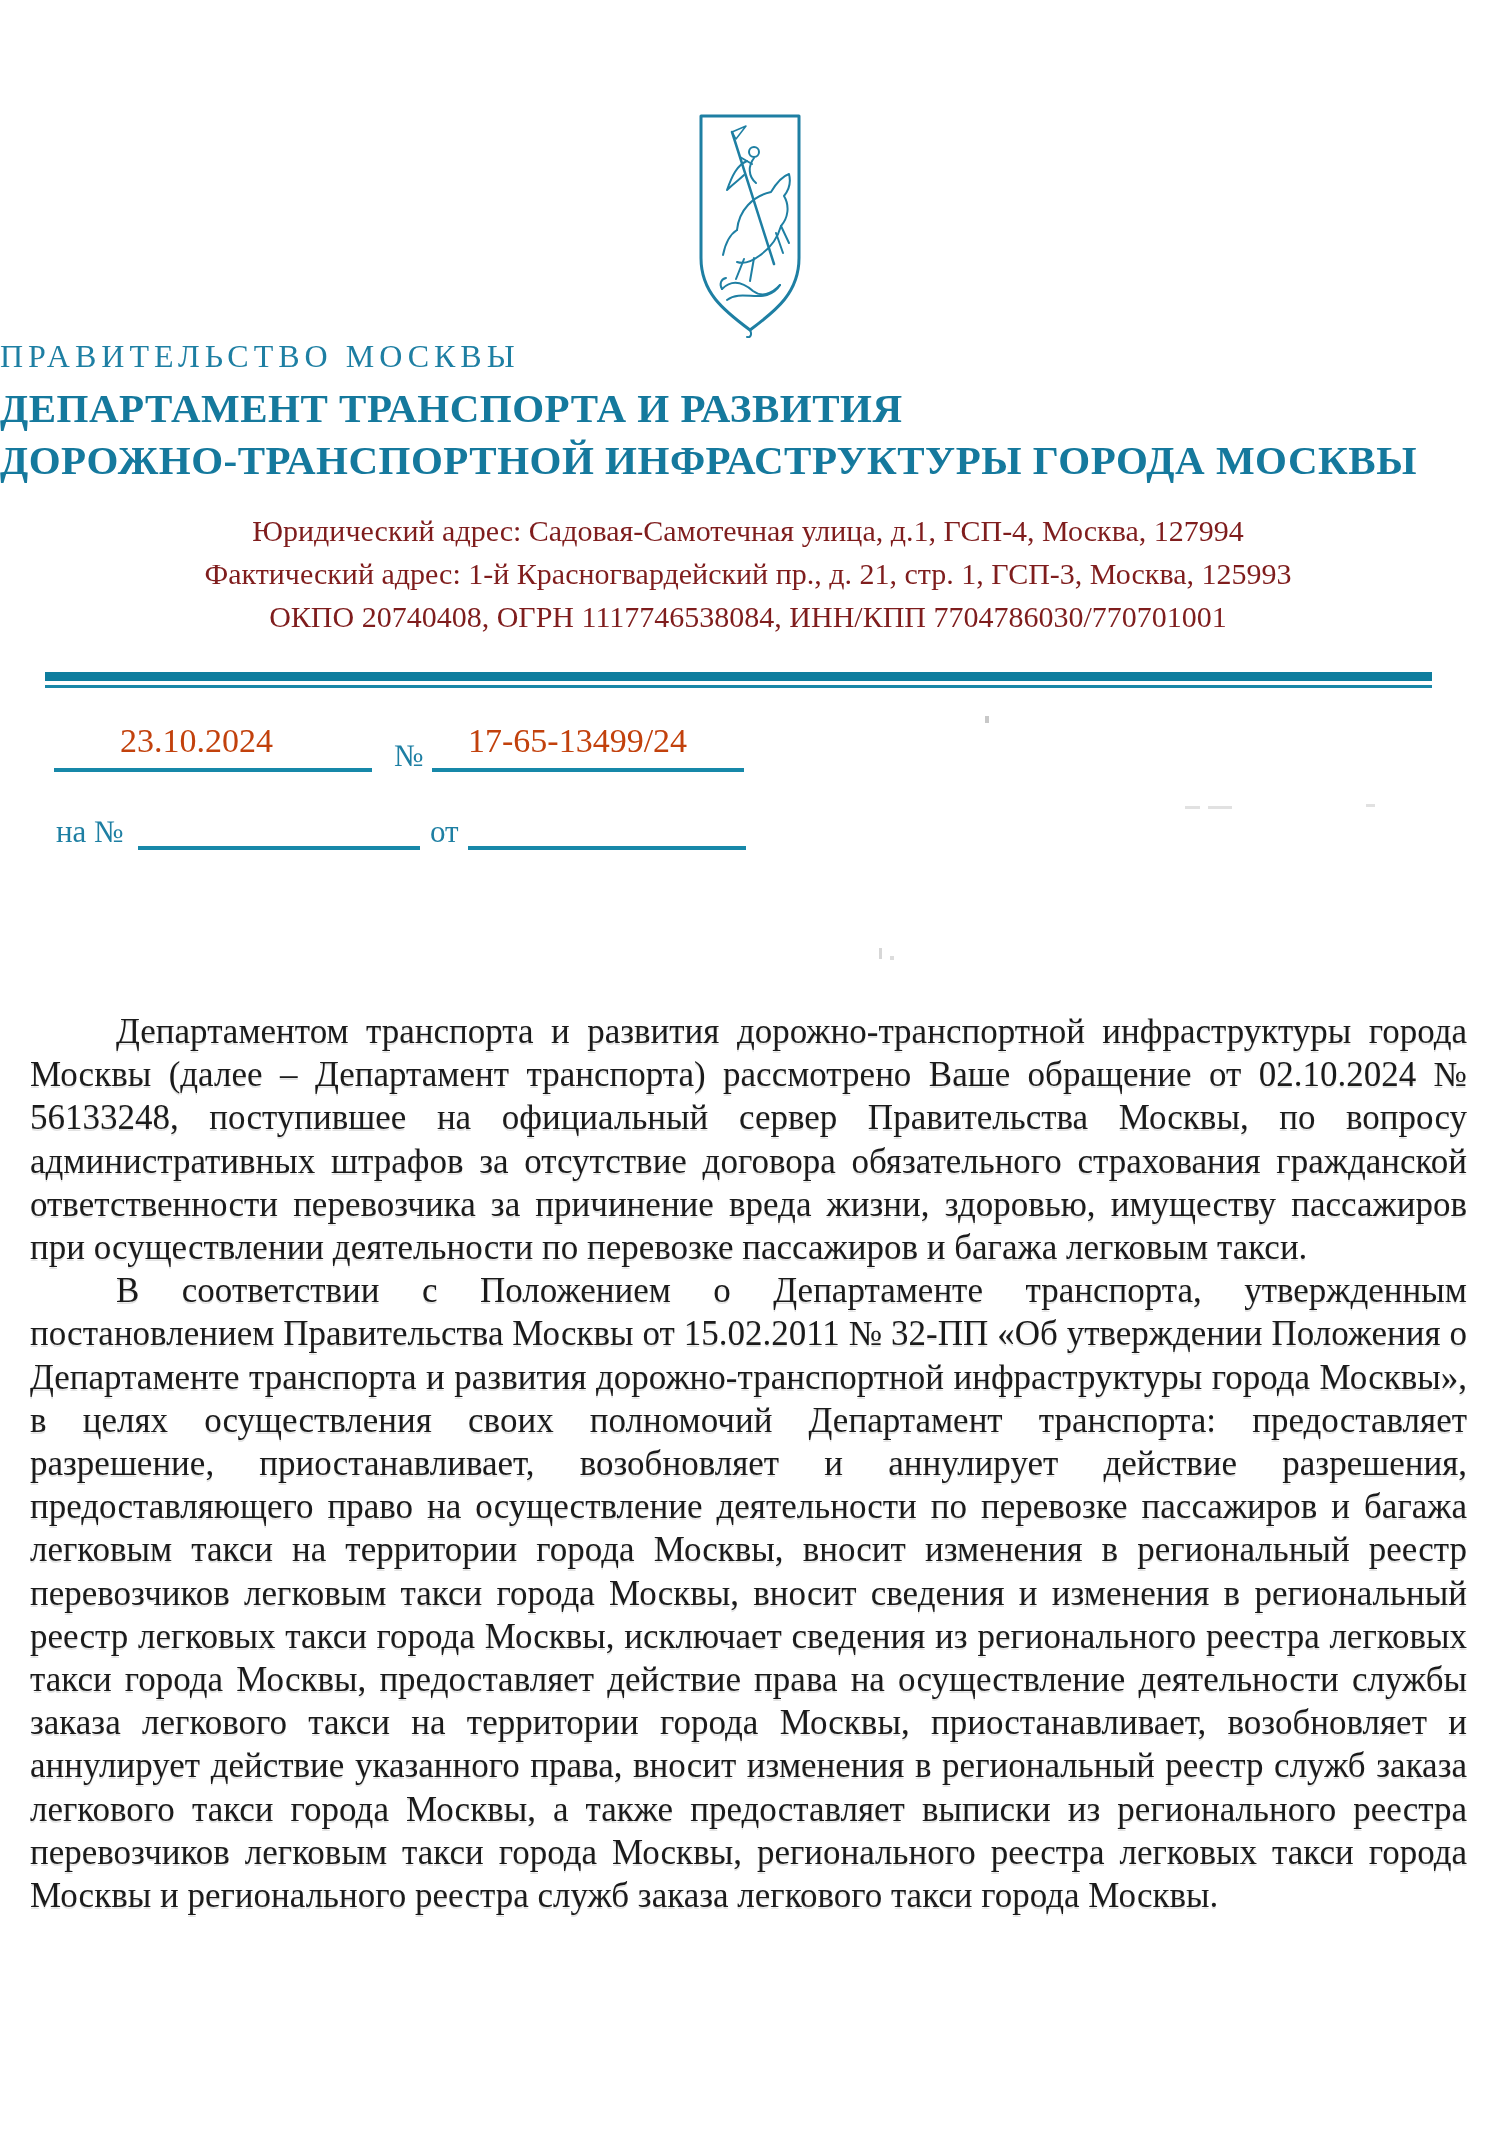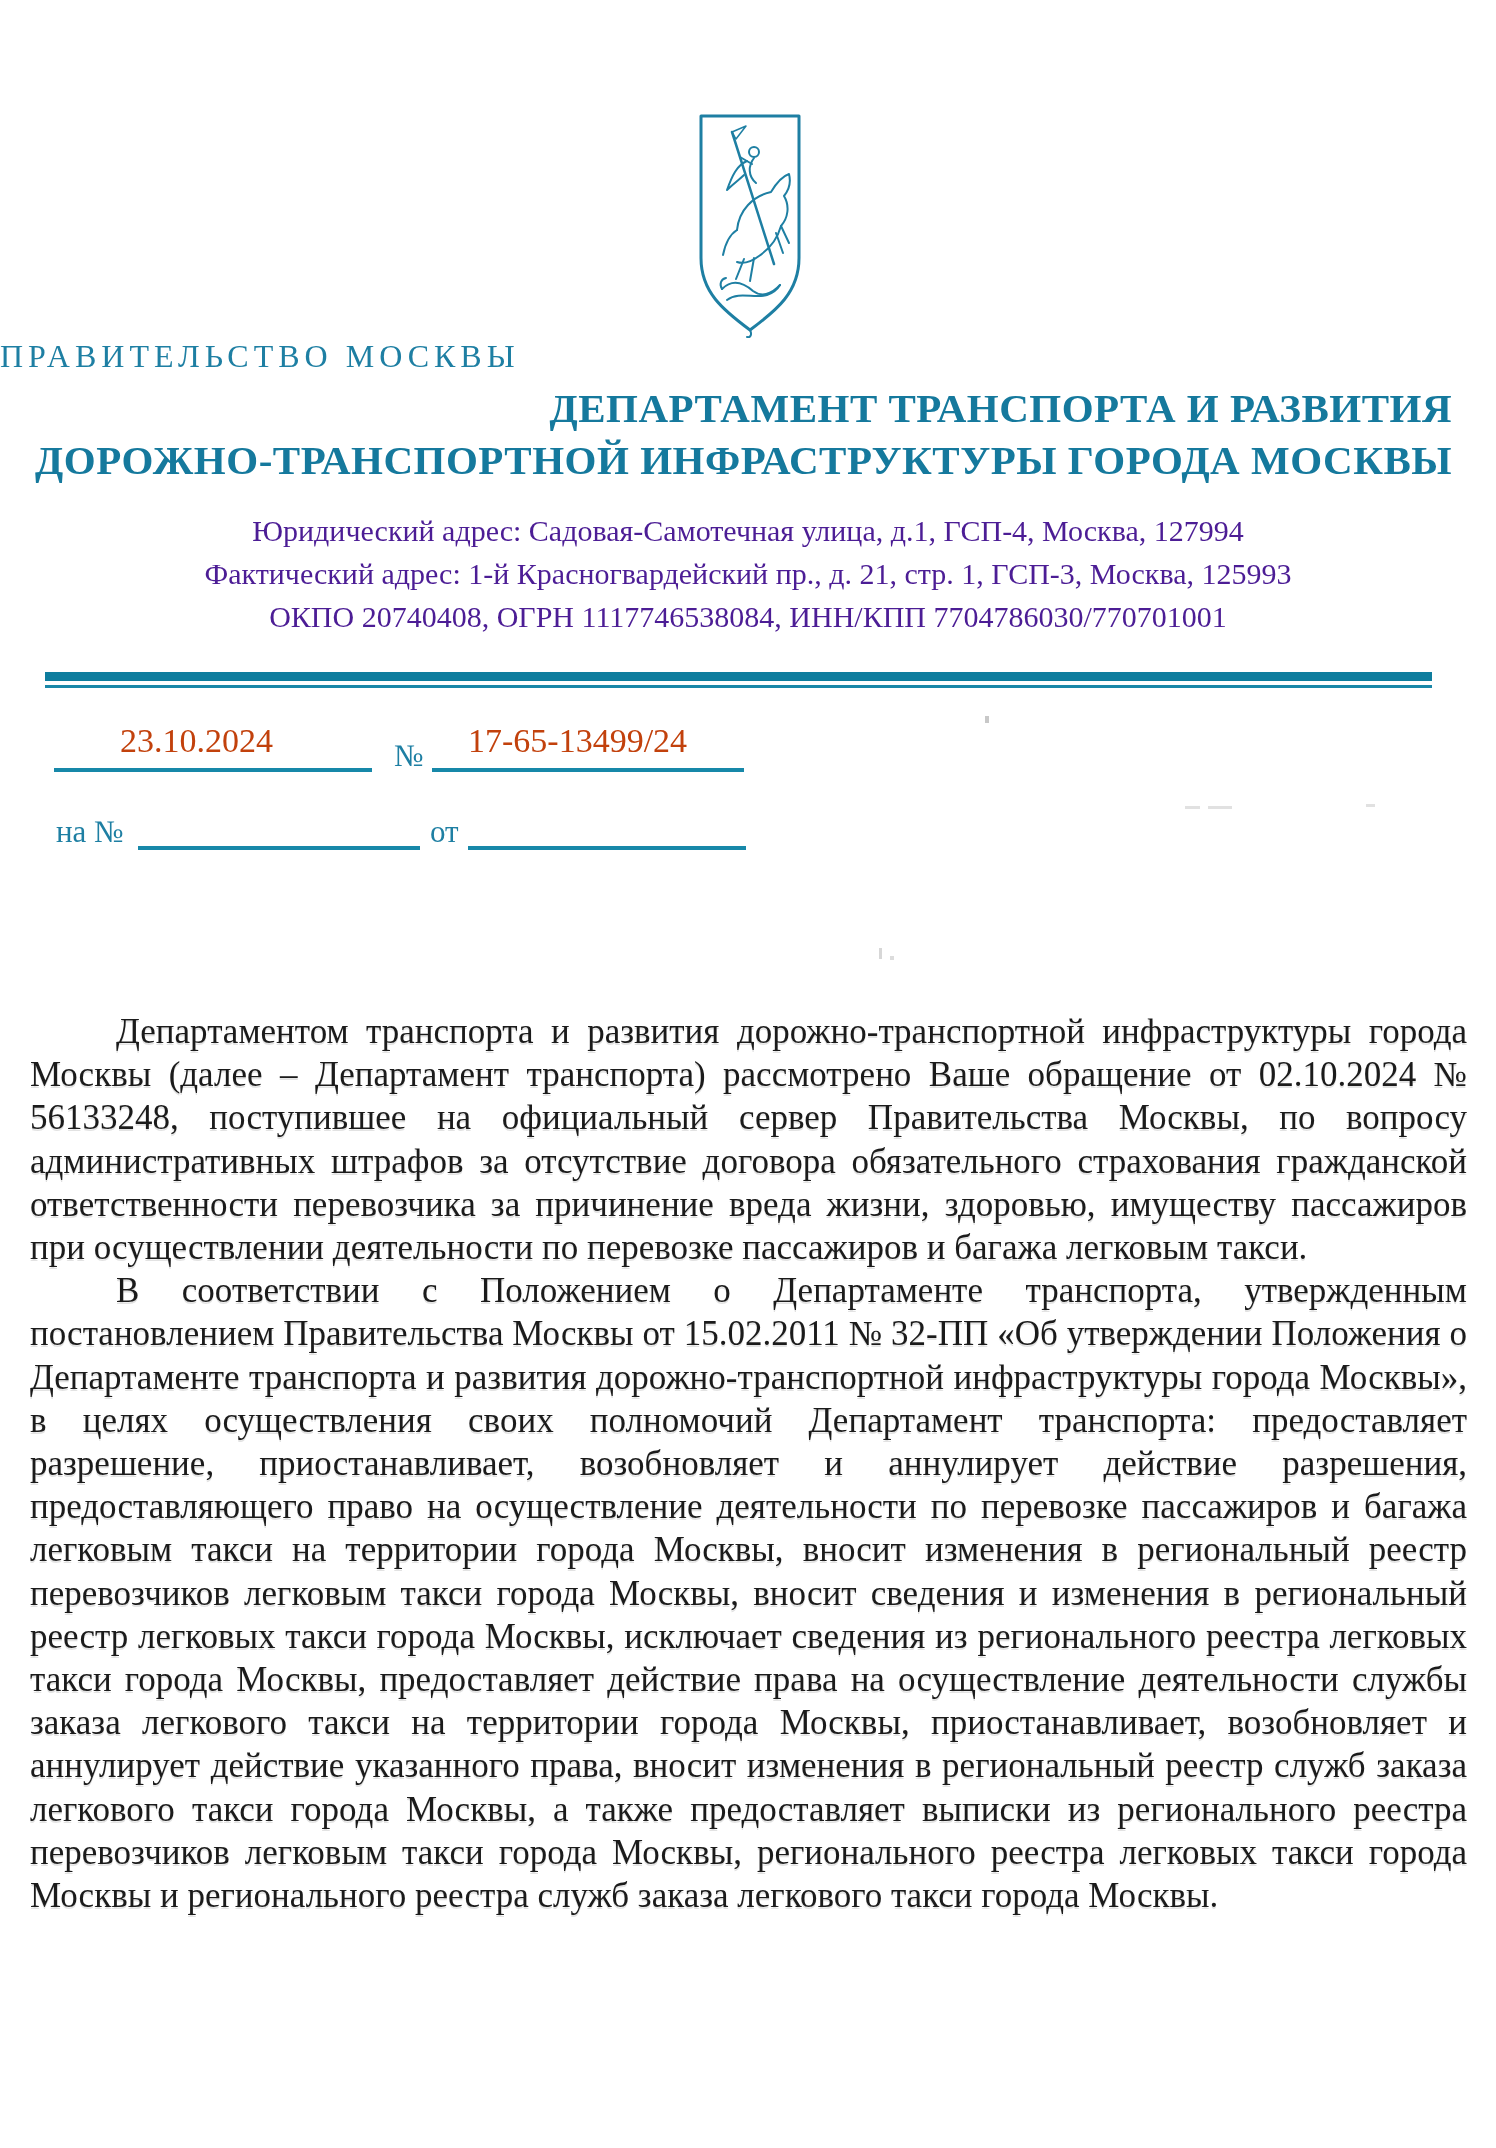--- a/index.html
+++ b/index.html
@@ -11,27 +11,27 @@
   
   .emblem{position:absolute;left:697px;top:112px;width:106px;height:226px;}
   .emblem svg{width:100%;height:100%;}
   .emblem path,.emblem line,.emblem circle{stroke:#1e7fa3;fill:none;stroke-linecap:round;stroke-linejoin:round;}
   
   .gov-name{
     position:absolute;left:0;top:338px;width:1496px;
     font-size:32px;letter-spacing:5px;color:#1e7fa3;
   }
   .dept-name{
-    position:absolute;left:0;top:382px;width:1452px;text-align:right;
+    position:absolute;left:0;top:382px;width:1452px;text-align:left;
     font-weight:bold;font-size:41px;line-height:52px;color:#15799d;
     letter-spacing:0.5px;
   }
   .addr-block{
     position:absolute;left:0;top:509px;width:1496px;text-align:center;
-    font-size:30px;line-height:43px;color:#4c1d95;
+    font-size:30px;line-height:43px;color:#7f1d1d;
   }
   .divider{position:absolute;left:45px;top:672px;width:1387px;}
   .divider .bar{height:9px;background:#0e7d9e;}
   .divider .thin{height:3px;background:#1987a8;margin-top:4px;}
   
   .ref{position:absolute;color:#c2410c;font-size:34px;white-space:nowrap;}
   .ref-date{left:120px;top:722px;}
   .ref-number{left:468px;top:722px;}
   .ref-label{position:absolute;color:#1e7fa3;font-size:31px;white-space:nowrap;}
   .lbl-no{left:394px;top:738px;}

